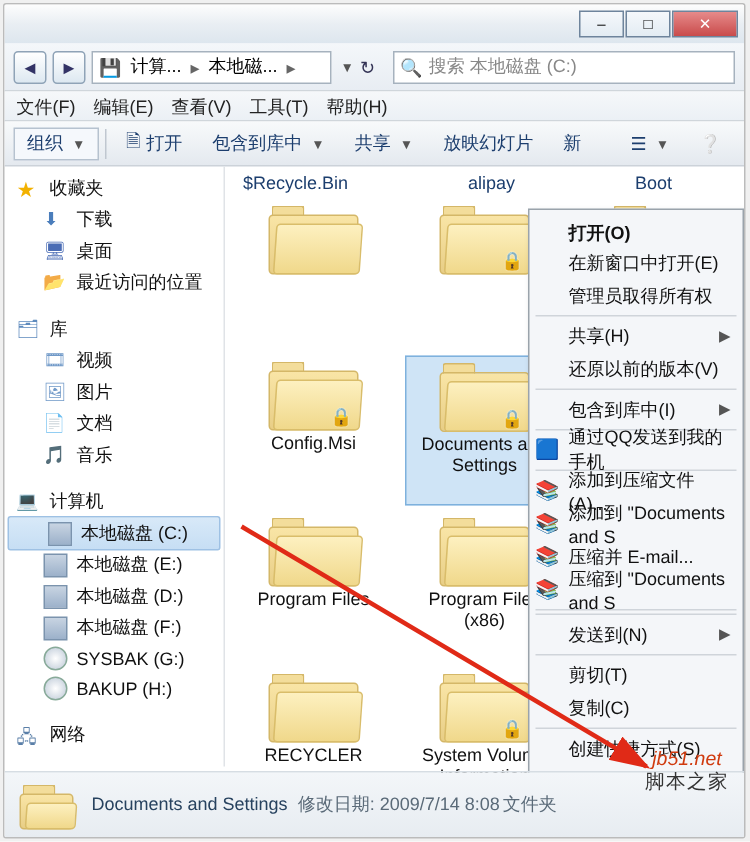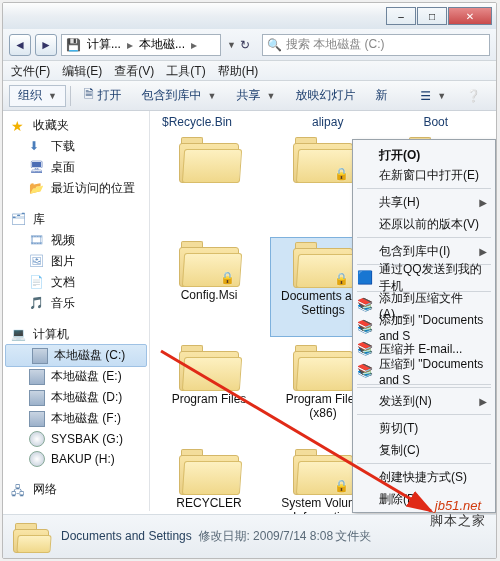--- a/index.html
+++ b/index.html
@@ -331,20 +331,23 @@
     </div>
   </div>
 
   <div class="ctxm" id="ctxm">
       <div class="mi b">
         <span>打开(O)</span>
       </div>
       <div class="mi">
         <span>在新窗口中打开(E)</span>
       </div>
+      <div class="mi">
+        <span>管理员取得所有权</span>
+      </div>
       <div class="sep"></div>
       <div class="mi">
         <span>共享(H)</span>
         <span class="arr">▶</span>
       </div>
       <div class="mi">
         <span>还原以前的版本(V)</span>
       </div>
       <div class="sep"></div>
       <div class="mi">

